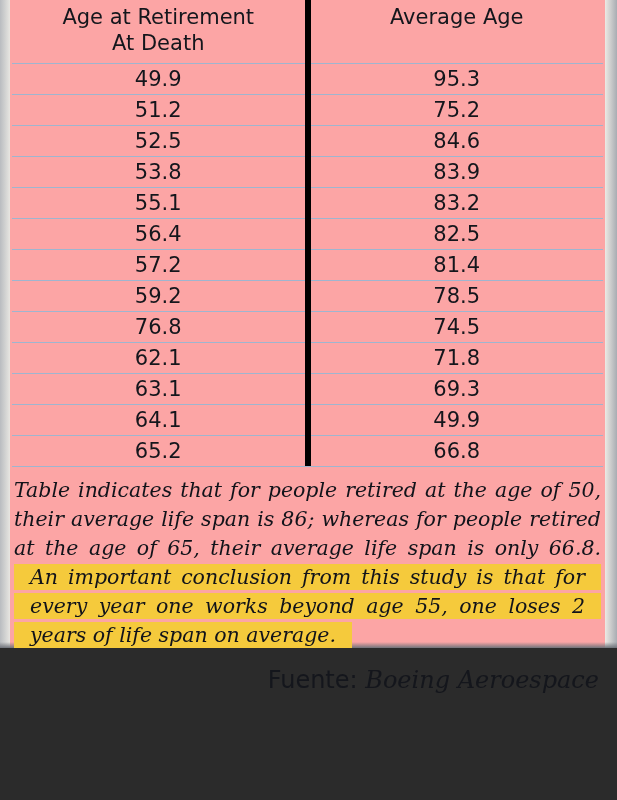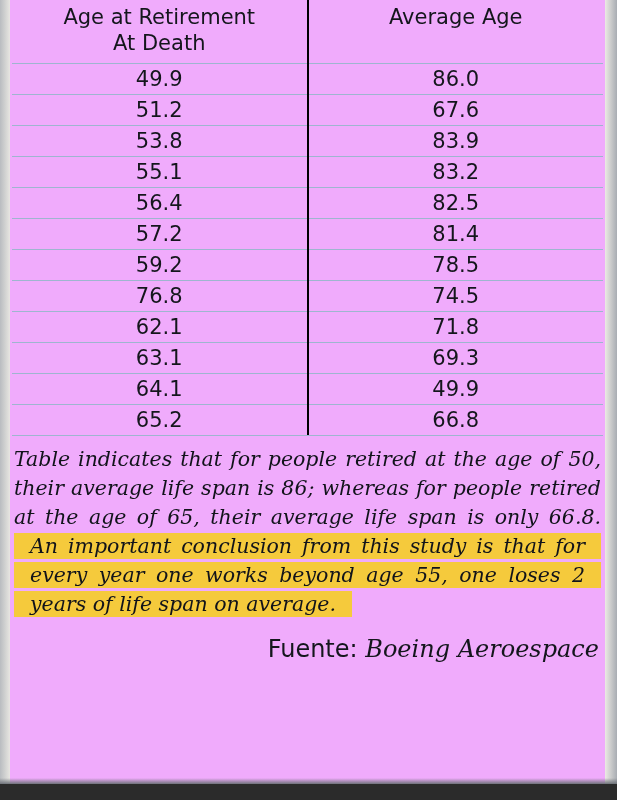--- a/index.html
+++ b/index.html
@@ -9,22 +9,22 @@
   }
   body {
     width: 617px;
     height: 800px;
     overflow: hidden;
     font-family: "DejaVu Sans", sans-serif;
   }
   .page {
     position: relative;
     width: 617px;
-    height: 784px;
-    background: #f0abfc;
+    height: 648px;
+    background: #fca5a5;
     box-sizing: border-box;
     padding: 0;
   }
   
   .edge-left {
     position: absolute;
     left: 0; top: 0; bottom: 0;
     width: 10px;
     background: linear-gradient(to right, #b9bcc0, #e7e6e1);
   }
@@ -64,21 +64,21 @@
     line-height: 1.25;
     vertical-align: top;
   }
   table.data td {
     font-size: 21px;
     font-weight: 400;
     padding: 3px 0 3px 0;
     border-top: 1px solid #9eb5cf;
   }
   .col-sep {
-    border-left: 2px solid #000000;
+    border-left: 6px solid #000000;
   }
   .thead-row th {
     border-bottom: 1px solid #9eb5cf;
   }
   .table-bottom {
     border-top: 1px solid #9eb5cf;
     margin-top: 0;
   }
   .note {
     font-family: "DejaVu Serif", serif;
@@ -127,25 +127,29 @@
           <th>
             <div>Age at Retirement</div>
             <div>At Death</div>
           </th>
           <th class="col-sep">Average Age</th>
         </tr>
       </thead>
       <tbody id="table-body">
           <tr>
             <td>49.9</td>
-            <td class="col-sep">86.0</td>
+            <td class="col-sep">95.3</td>
           </tr>
           <tr>
             <td>51.2</td>
-            <td class="col-sep">67.6</td>
+            <td class="col-sep">75.2</td>
+          </tr>
+          <tr>
+            <td>52.5</td>
+            <td class="col-sep">84.6</td>
           </tr>
           <tr>
             <td>53.8</td>
             <td class="col-sep">83.9</td>
           </tr>
           <tr>
             <td>55.1</td>
             <td class="col-sep">83.2</td>
           </tr>
           <tr>

